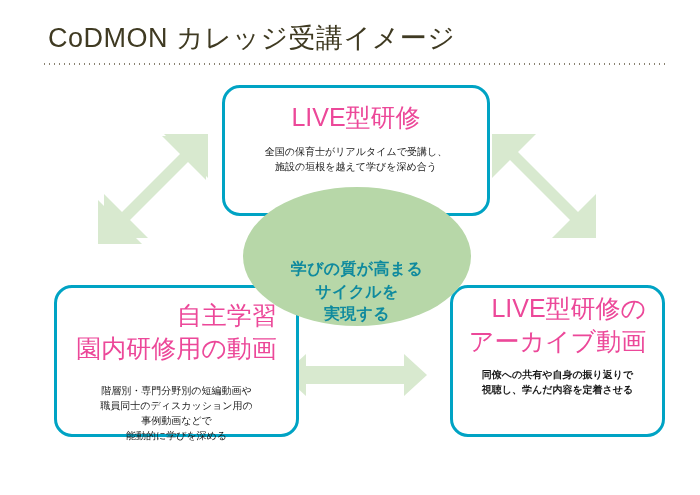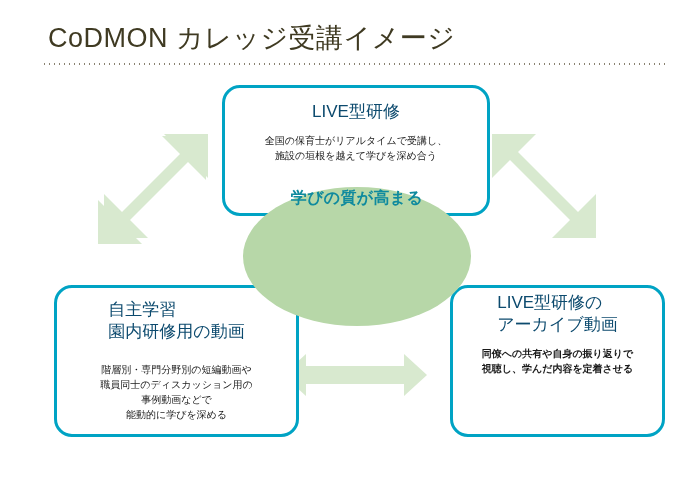--- a/index.html
+++ b/index.html
@@ -55,21 +55,21 @@
     position: absolute;
     left: 243px;
     top: 187px;
     width: 228px;
     height: 139px;
     border-radius: 50%;
     background: #b7d7a8;
     display: flex;
     flex-direction: column;
     align-items: center;
-    justify-content: space-between;
+    justify-content: flex-end;
     z-index: 3;
   }
   .center-circle .cc-line {
     color: #0f8a9e;
     font-size: 16px;
     font-weight: bold;
     line-height: 1.42;
     text-align: center;
     letter-spacing: 0.3px;
   }
@@ -80,25 +80,25 @@
     box-sizing: border-box;
     background: #ffffff;
     border: 3px solid #00a3c4;
     border-radius: 18px;
     z-index: 2;
     display: flex;
     flex-direction: column;
     align-items: center;
   }
   .node-title {
-    color: #0c4a6e;
-    font-size: 17px;
+    color: #ec4899;
+    font-size: 25px;
     font-weight: 400;
     line-height: 1.32;
-    text-align: left;
+    text-align: right;
     white-space: pre-line;
   }
   .node-desc {
     color: #1a1a1a;
     font-size: 10px;
     font-weight: 400;
     line-height: 1.5;
     text-align: center;
     white-space: pre-line;
   }
@@ -155,20 +155,22 @@
   </svg>
 
   <div class="node-box" id="box-live">
     <div class="node-title">LIVE型研修</div>
     <div class="node-desc">全国の保育士がリアルタイムで受講し、
 施設の垣根を越えて学びを深め合う</div>
   </div>
 
   <div class="center-circle">
     <div class="cc-line">学びの質が高まる</div>
+    <div class="cc-line">サイクルを</div>
+    <div class="cc-line">実現する</div>
   </div>
 
   <div class="node-box" id="box-self">
     <div class="node-title">自主学習
 園内研修用の動画</div>
     <div class="node-desc">階層別・専門分野別の短編動画や
 職員同士のディスカッション用の
 事例動画などで
 能動的に学びを深める</div>
   </div>

